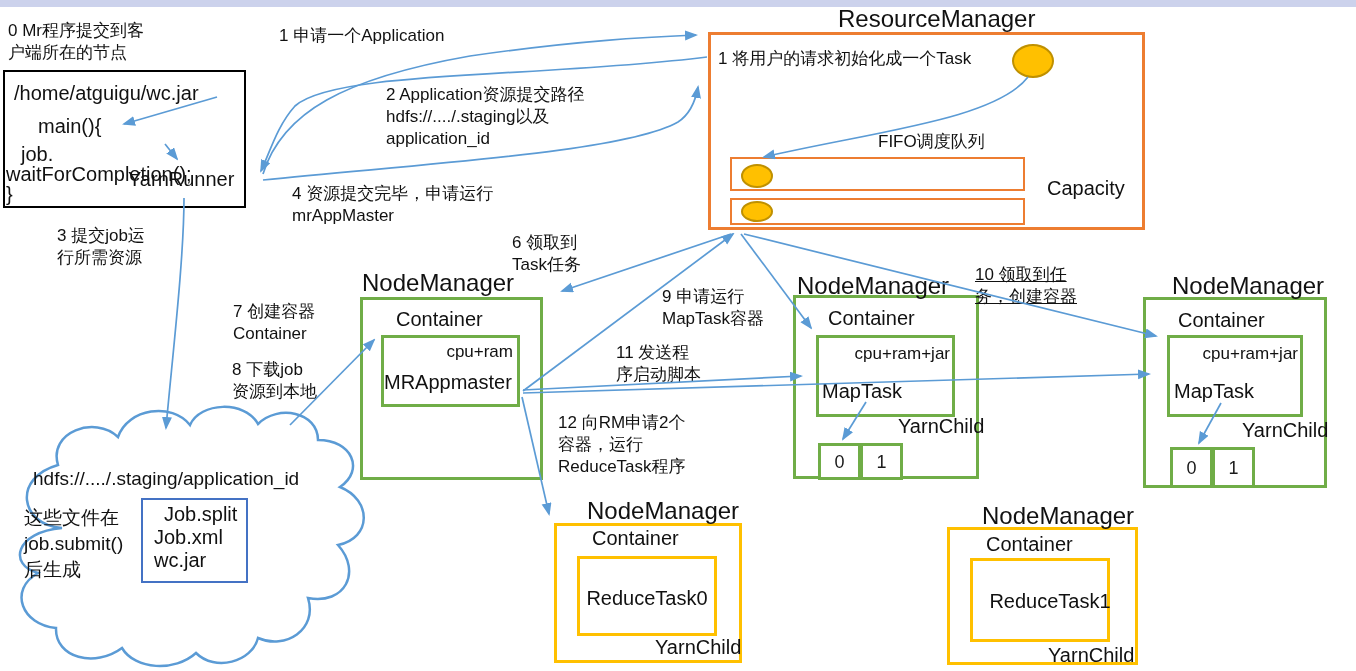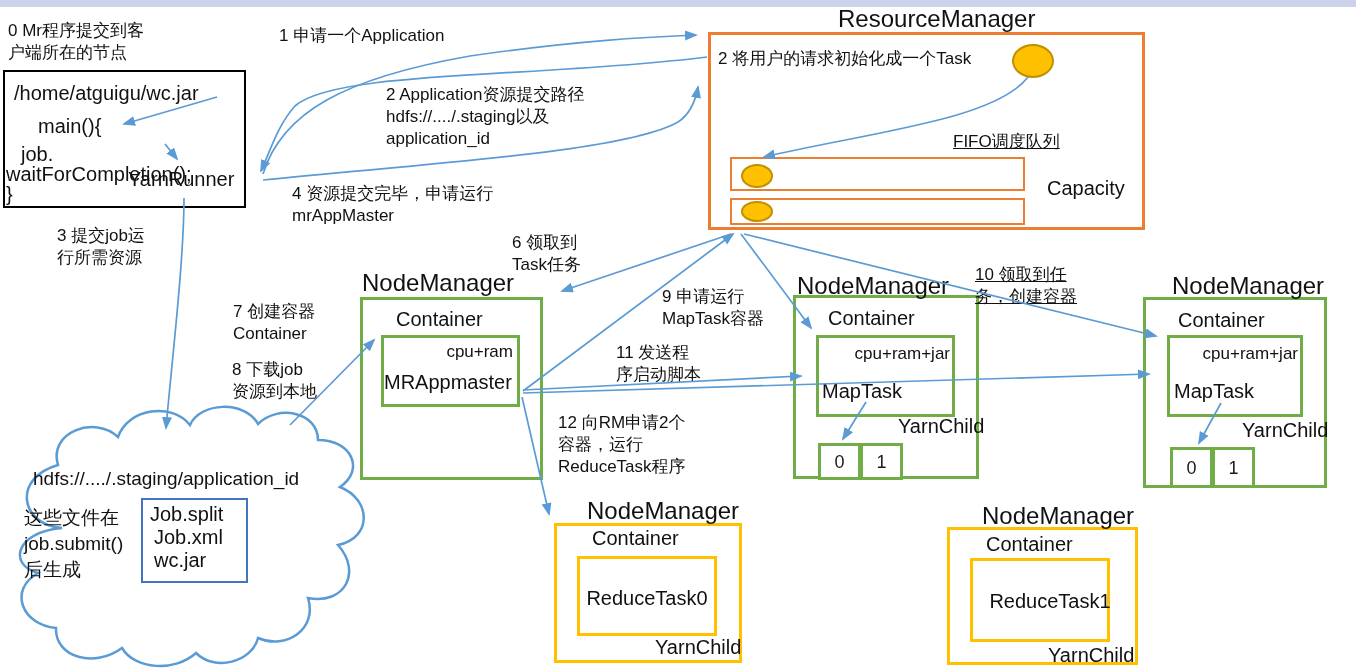--- a/index.html
+++ b/index.html
@@ -54,23 +54,23 @@
   <div class="lbl z3" style="left:386px;top:84px;">2 Application资源提交路径
 hdfs://..../.staging以及
 application_id</div>
   <div class="lbl z3" style="left:292px;top:183px;">4 资源提交完毕，申请运行
 mrAppMaster</div>
   <div class="lbl z3" style="left:57px;top:225px;">3 提交job运
 行所需资源</div>
 
   <div class="title z3" style="position:absolute;left:838px;top:5px;">ResourceManager</div>
   <div class="box orange z2" style="left:708px;top:32px;width:437px;height:198px;"></div>
-  <div class="lbl z3" style="left:718px;top:48px;">2 将用户的请求初始化成一个Task</div>
+  <div class="lbl z3" style="left:718px;top:48px;">1 将用户的请求初始化成一个Task</div>
   <div class="ellipse z3" style="left:1012px;top:44px;width:42px;height:34px;"></div>
-  <div class="lbl z3" style="left:953px;top:131px;text-decoration:underline;">FIFO调度队列</div>
+  <div class="lbl z3" style="left:878px;top:131px;">FIFO调度队列</div>
   <div class="box orange2 z2" style="left:730px;top:157px;width:295px;height:34px;"></div>
   <div class="ellipse z3" style="left:741px;top:164px;width:32px;height:24px;"></div>
   <div class="box orange2 z2" style="left:730px;top:198px;width:295px;height:27px;"></div>
   <div class="ellipse z3" style="left:741px;top:201px;width:32px;height:21px;"></div>
   <div class="lbl big z3" style="left:1047px;top:177px;">Capacity</div>
 
   <div class="title z3" style="position:absolute;left:362px;top:269px;">NodeManager</div>
   <div class="box green z2" style="left:360px;top:297px;width:183px;height:183px;"></div>
   <div class="lbl big z3" style="left:396px;top:308px;">Container</div>
   <div class="box green z2" style="left:381px;top:335px;width:139px;height:72px;"></div>
@@ -125,21 +125,21 @@
   <div class="lbl big z3" style="left:986px;top:533px;">Container</div>
   <div class="box gold z2" style="left:970px;top:558px;width:140px;height:84px;"></div>
   <div class="lbl big z3" style="left:970px;top:590px;width:160px;text-align:center;">ReduceTask1</div>
   <div class="lbl big z3" style="left:1048px;top:644px;">YarnChild</div>
 
   <div class="lbl z3" style="left:24px;top:505px;font-size:19px;line-height:26px;">这些文件在
 job.submit()
 后生成</div>
   <div class="lbl z3" style="left:33px;top:468px;font-size:19px;">hdfs://..../.staging/application_id</div>
   <div class="box blue z2" style="left:141px;top:498px;width:107px;height:85px;"></div>
-  <div class="lbl big z3" style="left:150px;top:503px;">Job.split</div>
+  <div class="lbl big z3" style="left:164px;top:503px;">Job.split</div>
   <div class="lbl big z3" style="left:154px;top:526px;">Job.xml</div>
   <div class="lbl big z3" style="left:154px;top:549px;">wc.jar</div>
 
   <svg id="arrows" width="1356" height="671" viewBox="0 0 1356 671">
     <defs>
       <marker id="ah" markerUnits="userSpaceOnUse" markerWidth="13" markerHeight="11" refX="11" refY="5" orient="auto">
         <path d="M0,0 L13,5 L0,10 Z" fill="#5B9BD5"></path>
       </marker>
     </defs>
     <g fill="none" stroke="#5B9BD5" stroke-width="1.7">

